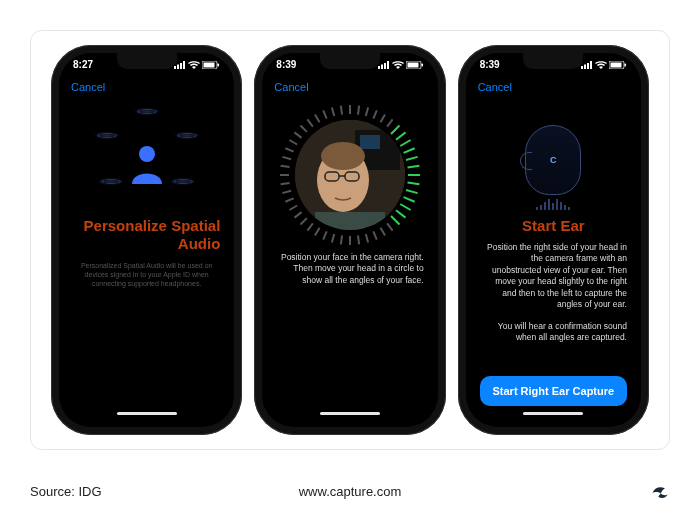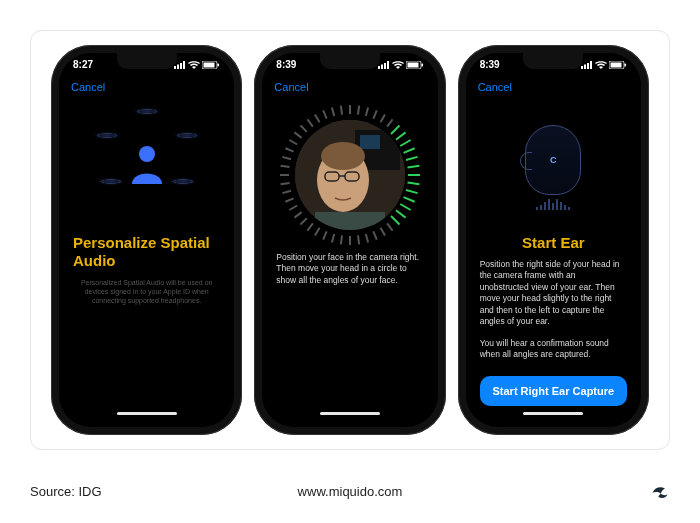--- a/index.html
+++ b/index.html
@@ -8,22 +8,22 @@
   .frame { position: absolute; left: 30px; top: 30px; width: 640px; height: 420px; border: 1px solid #e5e5e5; border-radius: 12px; background: #fff; display: flex; align-items: center; justify-content: center; gap: 12px; padding: 20px; }
   .phone { width: 192px; height: 390px; background: #111; border-radius: 40px; padding: 8px; box-shadow: inset 0 0 0 1px #333; position: relative; }
   .screen { width: 100%; height: 100%; background: #000; border-radius: 32px; position: relative; overflow: hidden; color: #fff; }
   .notch { position: absolute; top: 0; left: 50%; transform: translateX(-50%); width: 60px; height: 16px; background: #111; border-bottom-left-radius: 10px; border-bottom-right-radius: 10px; z-index: 5; }
   .statusbar { position: absolute; top: 6px; left: 0; right: 0; padding: 0 14px; display: flex; justify-content: space-between; align-items: center; font-size: 10px; font-weight: 600; color: #fff; z-index: 4; }
   .status-right { display: flex; align-items: center; gap: 2px; }
   .signal, .wifi, .battery { display: inline-block; }
   .nav { position: absolute; top: 28px; left: 12px; font-size: 11px; color: #0a84ff; z-index: 3; }
   .content { position: absolute; left: 0; right: 0; bottom: 0; top: 46px; display: flex; flex-direction: column; align-items: center; padding: 0 14px 12px; }
   .graphic { flex: 0 0 auto; margin-top: 6px; display: flex; align-items: center; justify-content: center; }
-  .title { font-size: 15px; font-weight: 700; text-align: left; margin-top: 19px; line-height: 1.2; color: #eab308; }
-  .desc { font-size: 8.5px; color: #ddd; text-align: left; margin-top: 7px; line-height: 1.35; }
+  .title { font-size: 15px; font-weight: 700; text-align: right; margin-top: 2px; line-height: 1.2; color: #c2410c; }
+  .desc { font-size: 8.5px; color: #ddd; text-align: right; margin-top: 7px; line-height: 1.35; }
   .fineprint { font-size: 7px; color: #555; text-align: center; margin-top: 8px; line-height: 1.3; }
   .spacer { flex: 1; }
   .cta { width: 100%; background: #0a84ff; color: #fff; border: none; border-radius: 10px; padding: 9px 0; font-size: 11px; font-weight: 600; text-align: center; }
   .homebar { width: 60px; height: 3px; background: #fff; border-radius: 2px; margin: 6px auto 0; opacity: .9; }
   
   .spatial { position: relative; width: 120px; height: 110px; }
   .head { position: absolute; left: 50%; top: 50%; transform: translate(-50%,-40%); }
   .ring { position: absolute; border: 1px solid #2d3a66; border-radius: 50%; width: 20px; height: 9px; background: radial-gradient(ellipse at center, #1a2340, #0a0f20); transform: rotateX(60deg); box-shadow: 0 0 4px #1f2d55; }
   
   .capture { position: relative; width: 140px; height: 140px; }
@@ -331,18 +331,18 @@
           <button class="cta">Start Right Ear Capture</button>
           <div class="homebar"></div>
         </div>
       </div>
     </div>
 
   </div>
 
   <div class="footer">
     <span>Source: IDG</span>
-    <span class="footer-center">www.miquido.com</span>
+    <span class="footer-center">www.capture.com</span>
     <svg class="logo" viewBox="0 0 24 24">
         <path d="M3 14 C6 8 12 6 18 9 C16 10 14 12 13 15 C10 13 6 13 3 14 Z M13 15 C15 17 19 18 21 16 C20 20 14 22 10 19 C11 17 12 16 13 15 Z" fill="#1a2a3a"></path>
       </svg>
   </div>
 </div>
 
 </body></html>

